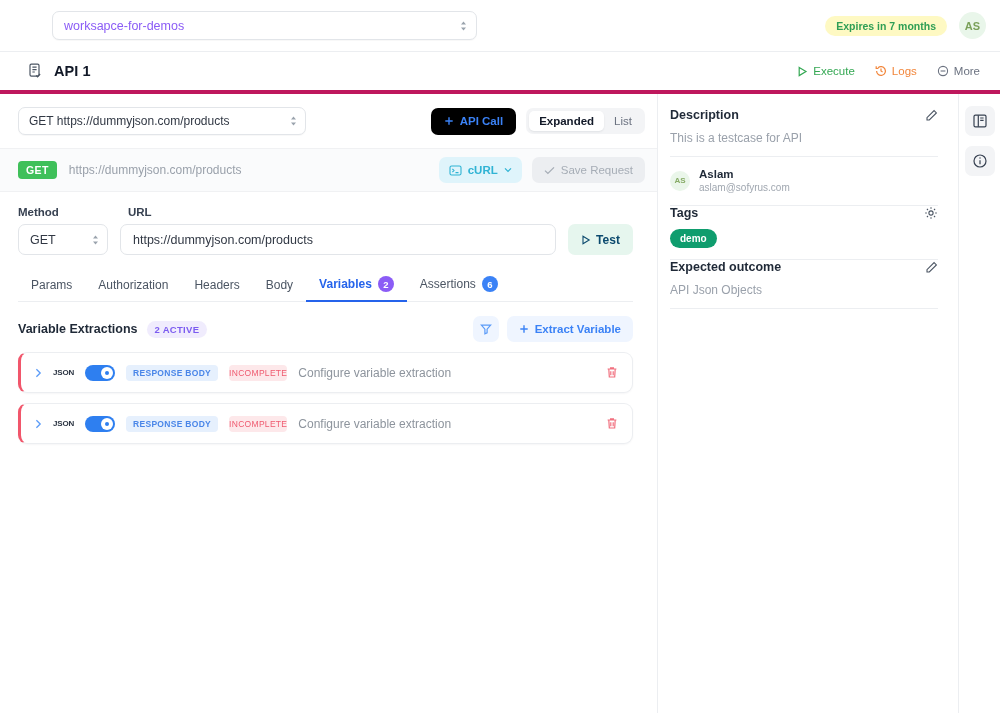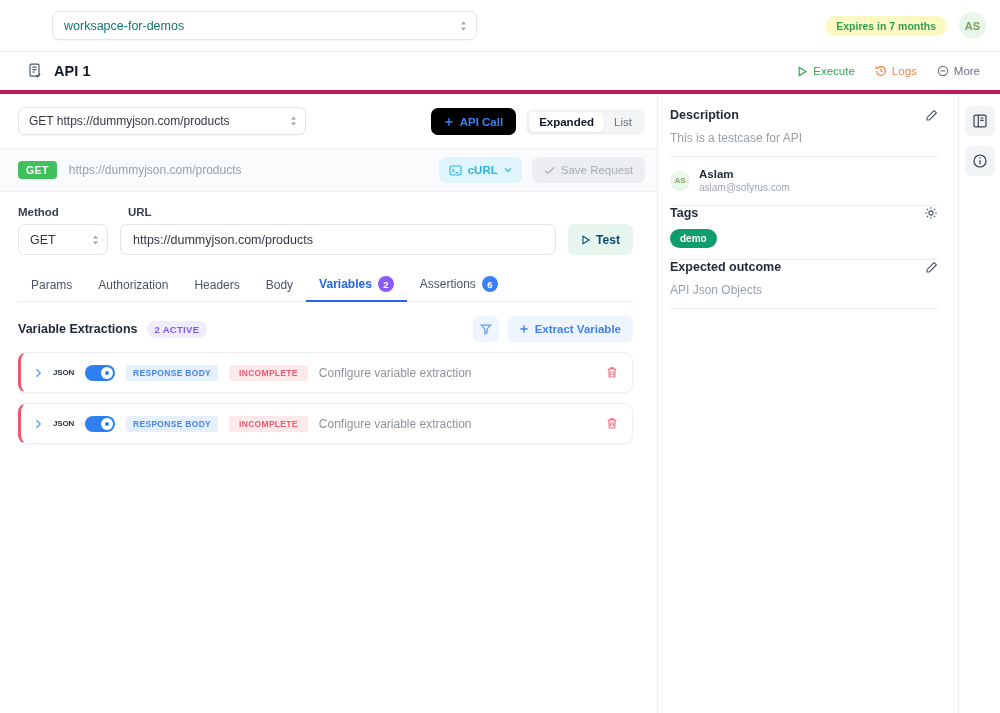--- a/index.html
+++ b/index.html
@@ -20,21 +20,21 @@
     background: #fff;
     border-bottom: 1px solid #eceef1;
   }
   .ws-select {
     position: relative;
     width: 425px; height: 29px;
     border: 1px solid #e2e5e9; border-radius: 7px;
     background: #fff;
     display: flex; align-items: center;
     padding: 0 26px 0 11px;
-    font-size: 12.5px; color: #0f766e;
+    font-size: 12.5px; color: #8b5cf6;
     box-shadow: 0 1px 1px rgba(16,24,40,.03);
   }
   .ws-select .caretstack {
     position: absolute; right: 9px; top: 50%; transform: translateY(-50%);
     display: flex; flex-direction: column; gap: 2px; color: #9aa3ad;
     line-height: 5px; font-size: 8px;
   }
   .topbar-right { margin-left: auto; display: flex; align-items: center; gap: 12px; }
   .expires-pill {
     background: #fef9c3; color: #2f9e55;
@@ -73,21 +73,21 @@
     padding-top: 12px; display: flex; flex-direction: column; align-items: center; gap: 10px;
     background: #fff;
   }
   .rail-btn {
     width: 30px; height: 30px; border-radius: 7px; background: #f3f4f6;
     display: flex; align-items: center; justify-content: center; color: #374151; cursor: pointer;
   }
 
   
   .req-row {
-    display: flex; align-items: flex-end; padding: 13px 12px 13px 18px; gap: 10px;
+    display: flex; align-items: center; padding: 13px 12px 13px 18px; gap: 10px;
   }
   .req-select {
     position: relative; width: 288px; height: 28px;
     border: 1px solid #e2e5e9; border-radius: 7px; background: #fff;
     display: flex; align-items: center; padding: 0 24px 0 10px;
     font-size: 12px; color: #31384: ; color: #313844;
     box-shadow: 0 1px 1px rgba(16,24,40,.03);
   }
   .req-select .caretstack {
     position: absolute; right: 8px; top: 50%; transform: translateY(-50%);
@@ -217,22 +217,22 @@
   }
   .toggle .knob::after {
     content: ""; position: absolute; left: 4px; top: 4px; width: 4px; height: 4px;
     border-radius: 50%; background: #2e7ff0;
   }
   .tag-resp {
     background: #e6f0fd; color: #4a86e8; font-size: 8.5px; font-weight: 700;
     padding: 3px 7px; border-radius: 4px; letter-spacing: .3px;
   }
   .tag-incomplete {
-    background: #fde8ea; color: #ef5a6f; font-size: 8.5px; font-weight: 700;
-    padding: 3px 10px; border-radius: 4px; letter-spacing: .3px;
+    background: #fde8ea; color: #ef5a6f; font-size: 8.5px; font-weight: 400;
+    padding: 3px 0; border-radius: 4px; letter-spacing: .3px;
   }
   .ve-text { font-size: 12px; color: #8d949d; }
   .trash { margin-left: auto; color: #f1707f; cursor: pointer; display: flex; }
 
   
   .sec { padding-bottom: 11px; border-bottom: 1px solid #eceef1; }
   .sec:last-child { border-bottom: 1px solid #eceef1; }
   .sec-head { display: flex; align-items: center; }
   .sec-title { font-size: 12.5px; font-weight: 700; color: #1f2937; }
   .sec-ic { margin-left: auto; color: #4b5563; cursor: pointer; display: flex; }

